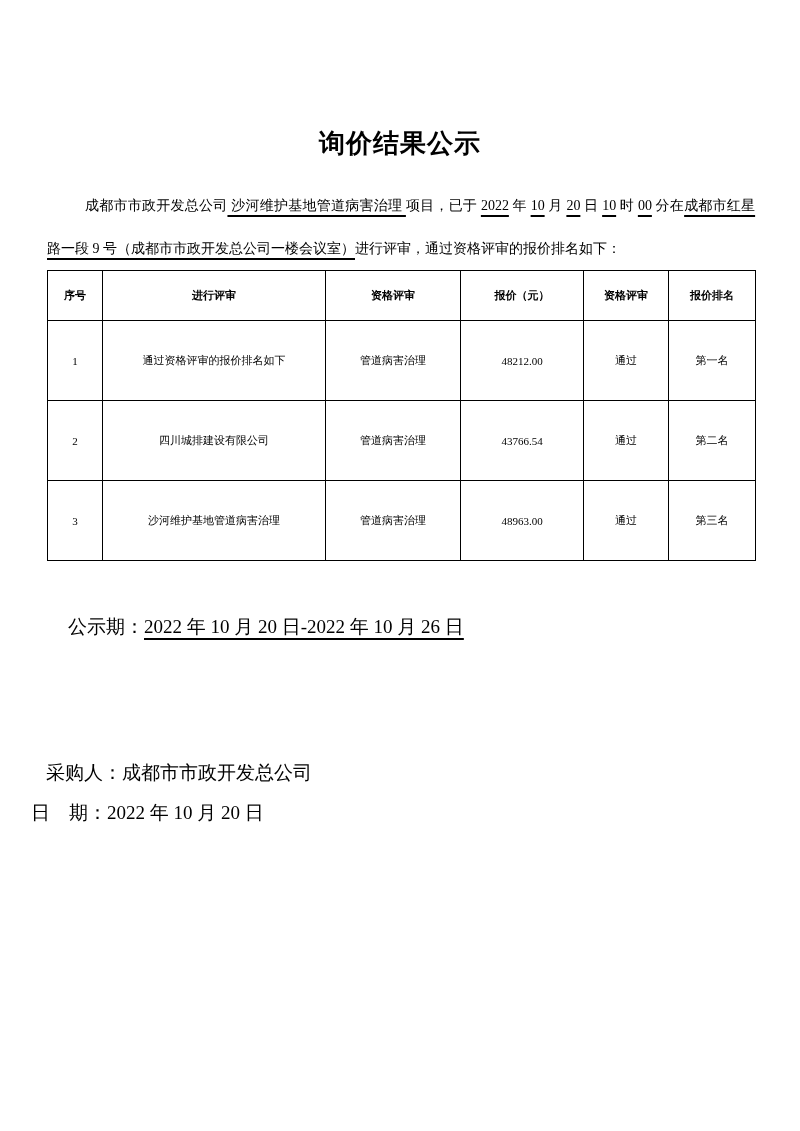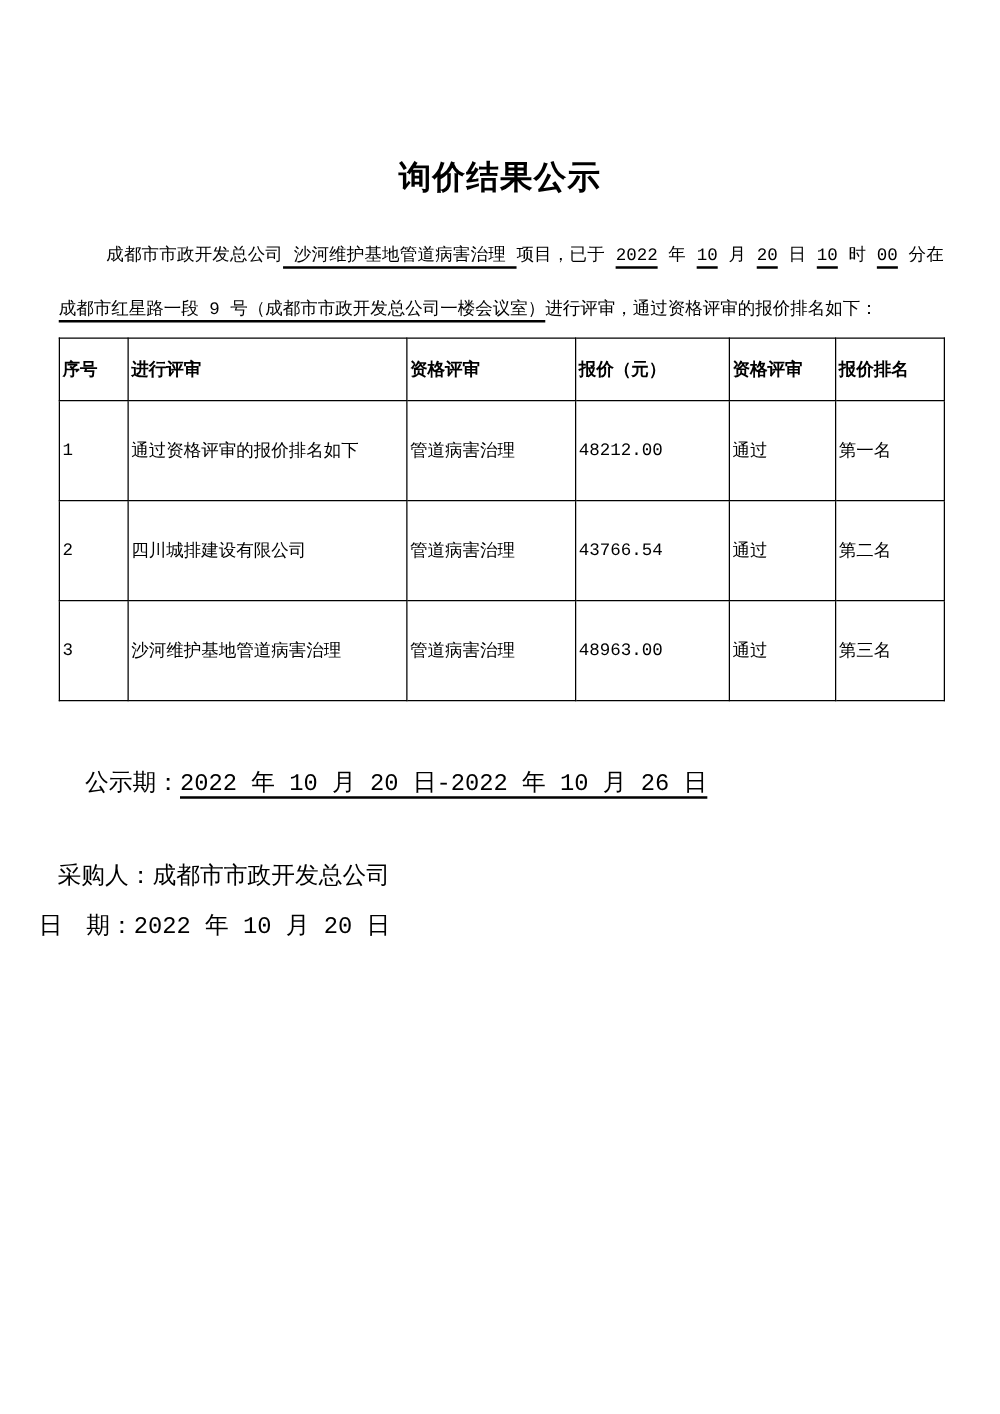--- a/index.html
+++ b/index.html
@@ -3,21 +3,21 @@
 <meta charset="utf-8">
 <style>
   * { margin: 0; padding: 0; box-sizing: border-box; }
   html, body { background: #ffffff; }
   .page {
     position: relative;
     width: 800px;
     height: 1131px;
     background: #ffffff;
     color: #000000;
-    font-family: Liberation Mono, monospace;
+    font-family: Liberation Serif, serif;
     overflow: hidden;
   }
   .doc-title {
     padding-top: 128px;
     text-align: center;
     font-size: 26px;
     line-height: 31px;
     font-weight: bold;
     letter-spacing: 1px;
   }
@@ -35,34 +35,34 @@
     text-decoration-thickness: 1.5px;
   }
   table.results {
     margin-left: 47px;
     width: 708px;
     border-collapse: collapse;
     table-layout: fixed;
   }
   table.results th, table.results td {
     border: 1.5px solid #000000;
-    text-align: left;
+    text-align: center;
     vertical-align: middle;
-    font-size: 14px;
+    font-size: 11px;
     padding: 0 2px;
   }
   table.results th { height: 50px; font-weight: bold; }
   table.results td { height: 80px; font-weight: normal; }
   .publicity {
     margin: 52px 0 0 68px;
     font-size: 19px;
     line-height: 28px;
   }
   .purchaser {
-    margin: 46px 0 0 46px;
+    margin: 118px 0 0 46px;
     font-size: 19px;
     line-height: 28px;
   }
   .docdate {
     margin: 12px 0 0 31px;
     font-size: 19px;
     line-height: 28px;
   }
 </style>
 </head>

